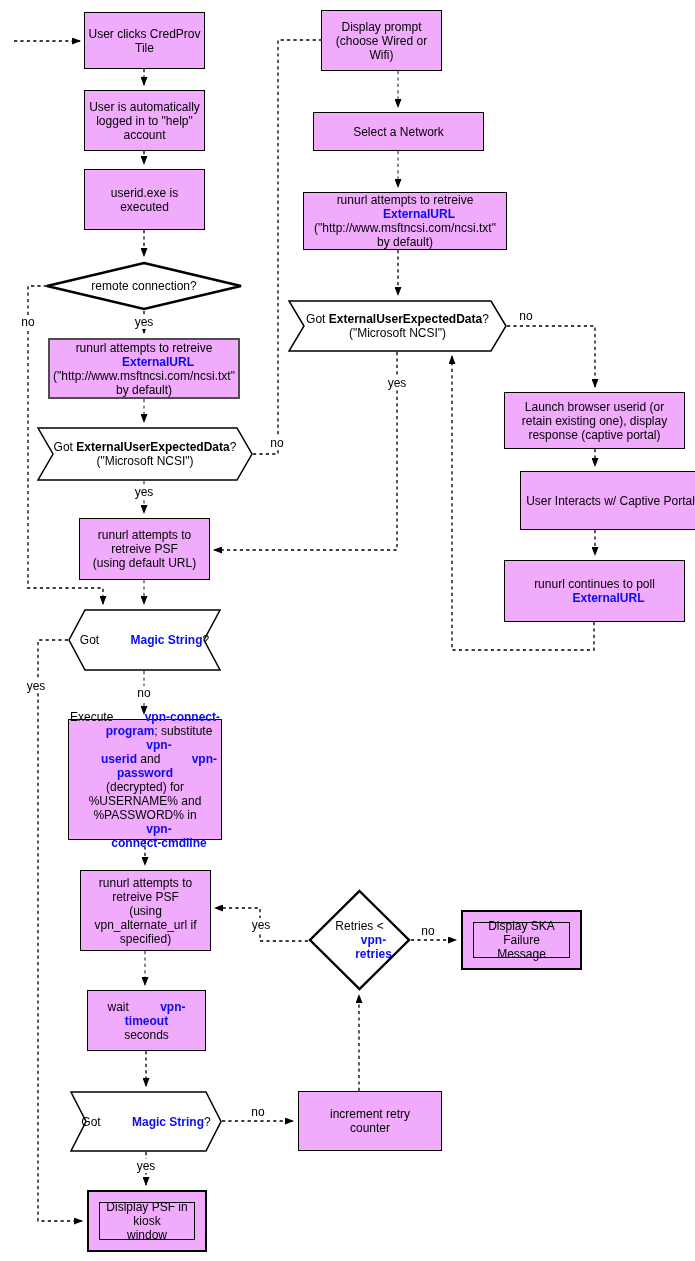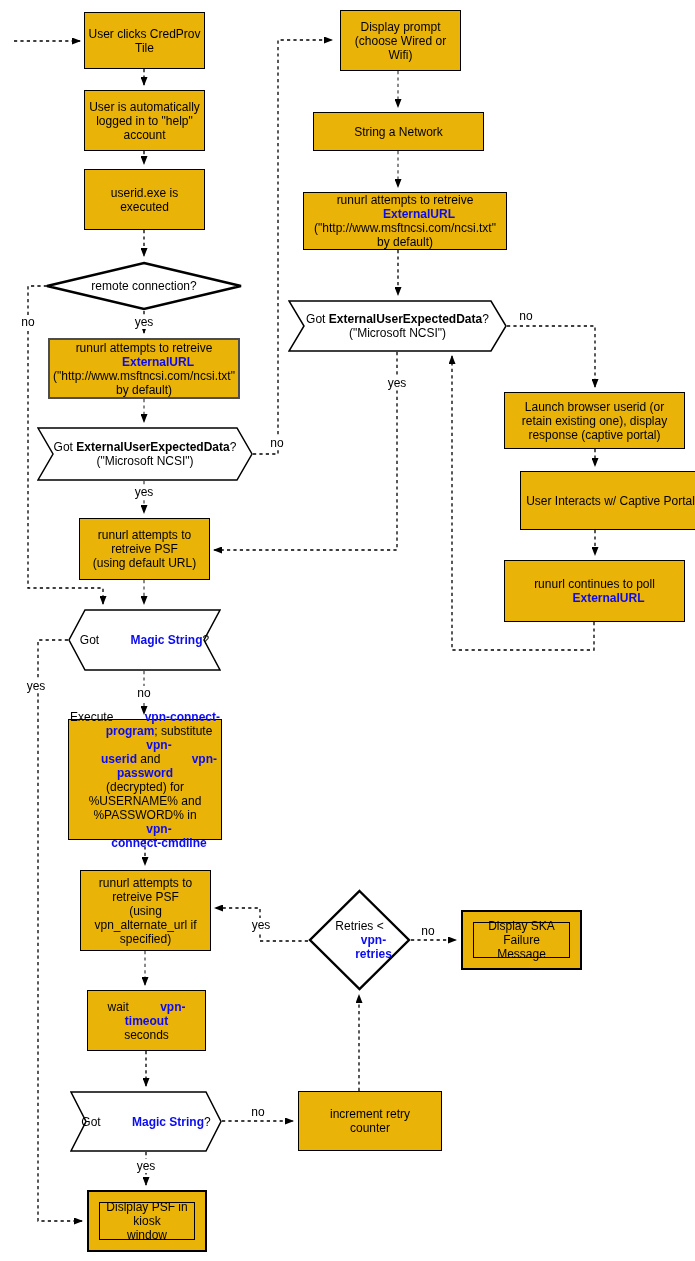--- a/index.html
+++ b/index.html
@@ -3,21 +3,21 @@
 <meta charset="utf-8">
 <title>Flowchart</title>
 <style>
   html,body{margin:0;padding:0;background:#ffffff;}
   *{box-sizing:border-box;}
   #canvas{position:relative;width:695px;height:1261px;background:#fff;
           font-family:"Liberation Sans",sans-serif;font-size:12px;line-height:14px;color:#000;}
   #edges{position:absolute;left:0;top:0;width:695px;height:1261px;pointer-events:none;}
   .edge{fill:none;stroke:#000;stroke-width:1.3;stroke-dasharray:3.2 3.2;}
   .edge.gray{stroke:#8a8a8a;stroke-width:2;}
-  .node{position:absolute;background:#eab308;border:1.5px solid #000;
+  .node{position:absolute;background:#f0abfc;border:1.5px solid #000;
         display:flex;align-items:center;justify-content:center;text-align:center;}
   .node.grayb{border-color:#4d4d4d;border-width:2px;}
   .shape{position:absolute;display:flex;align-items:center;justify-content:center;text-align:center;}
   .shape svg{position:absolute;left:0;top:0;width:100%;height:100%;}
   .shape .lines{position:relative;z-index:1;}
   .lines{width:100%;}
   .hl{color:var(--accent,#0000f0);font-weight:bold;padding-left:28px;}
   .b{font-weight:bold;}
   .double{border:2px solid #000;padding:10px;}
   .double .inner{width:100%;height:100%;border:1.5px solid #000;
@@ -169,30 +169,30 @@
 
   <div class="node double" style="left:87px;top:1190px;width:120px;height:62px">
     <div class="inner">
       <div class="lines">
           <div class="line"><span>Dislplay PSF in kiosk</span></div>
           <div class="line"><span>window</span></div>
         </div>
     </div>
   </div>
 
-  <div class="node" style="left:340px;top:10px;width:121px;height:61px">
+  <div class="node" style="left:321px;top:10px;width:121px;height:61px">
     <div class="lines">
         <div class="line"><span>Display prompt</span></div>
         <div class="line"><span>(choose Wired or</span></div>
         <div class="line"><span>Wifi)</span></div>
       </div>
   </div>
   <div class="node" style="left:313px;top:112px;width:171px;height:39px">
     <div class="lines">
-        <div class="line"><span>String a Network</span></div>
+        <div class="line"><span>Select a Network</span></div>
       </div>
   </div>
   <div class="node" style="left:303px;top:192px;width:204px;height:58px">
     <div class="lines">
         <div class="line"><span>runurl attempts to retreive</span></div>
         <div class="line"><span class="hl">ExternalURL</span></div>
         <div class="line"><span>("http://www.msftncsi.com/ncsi.txt"</span></div>
         <div class="line"><span>by default)</span></div>
       </div>
   </div>

